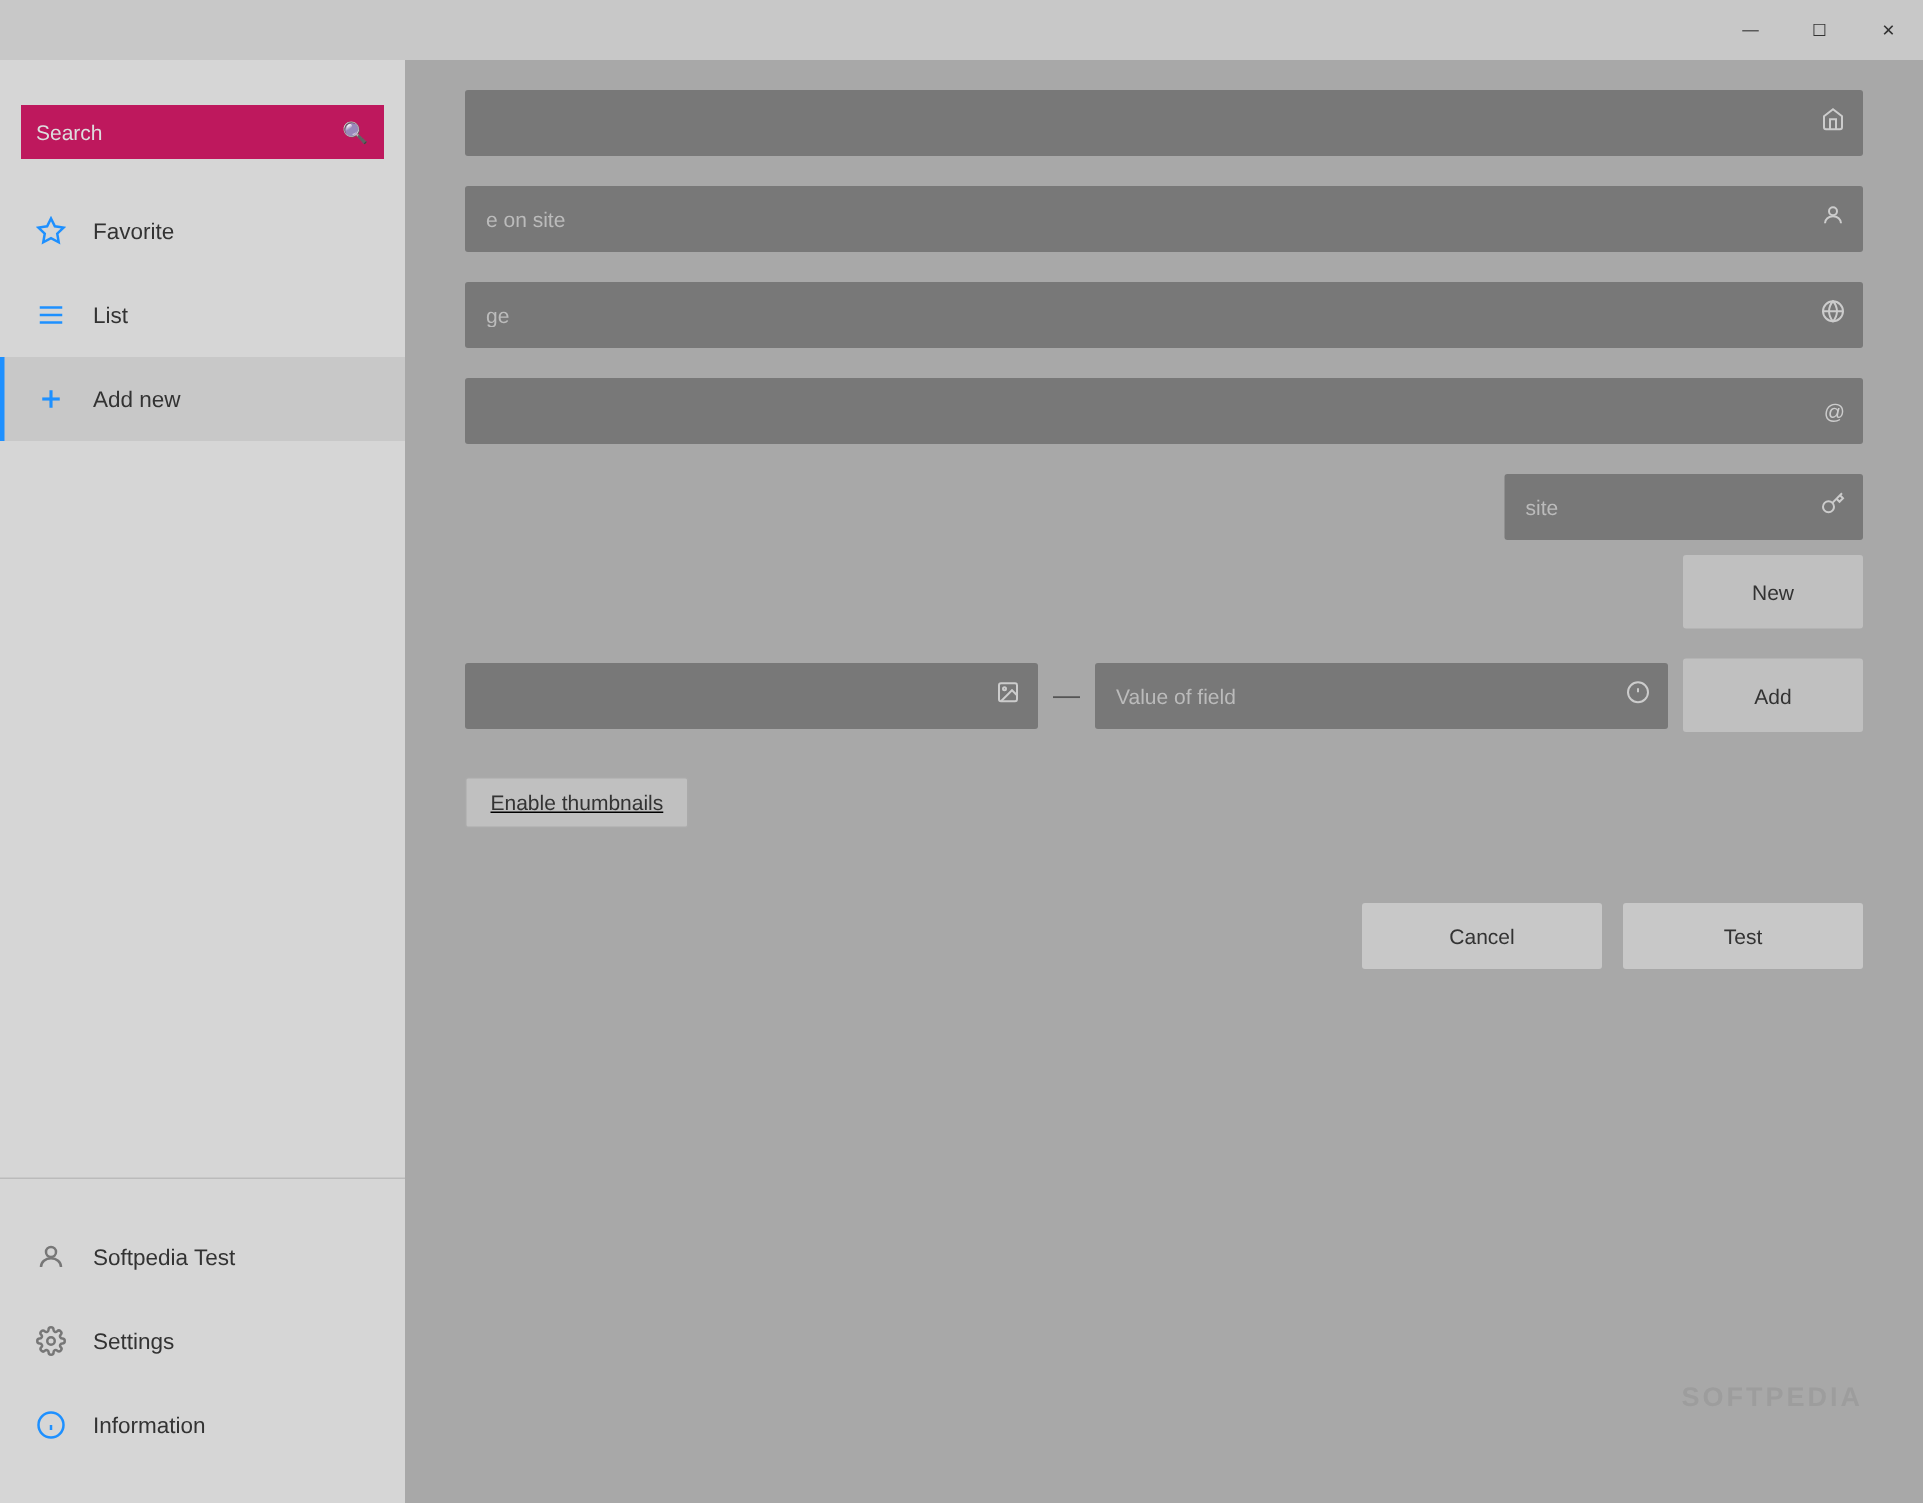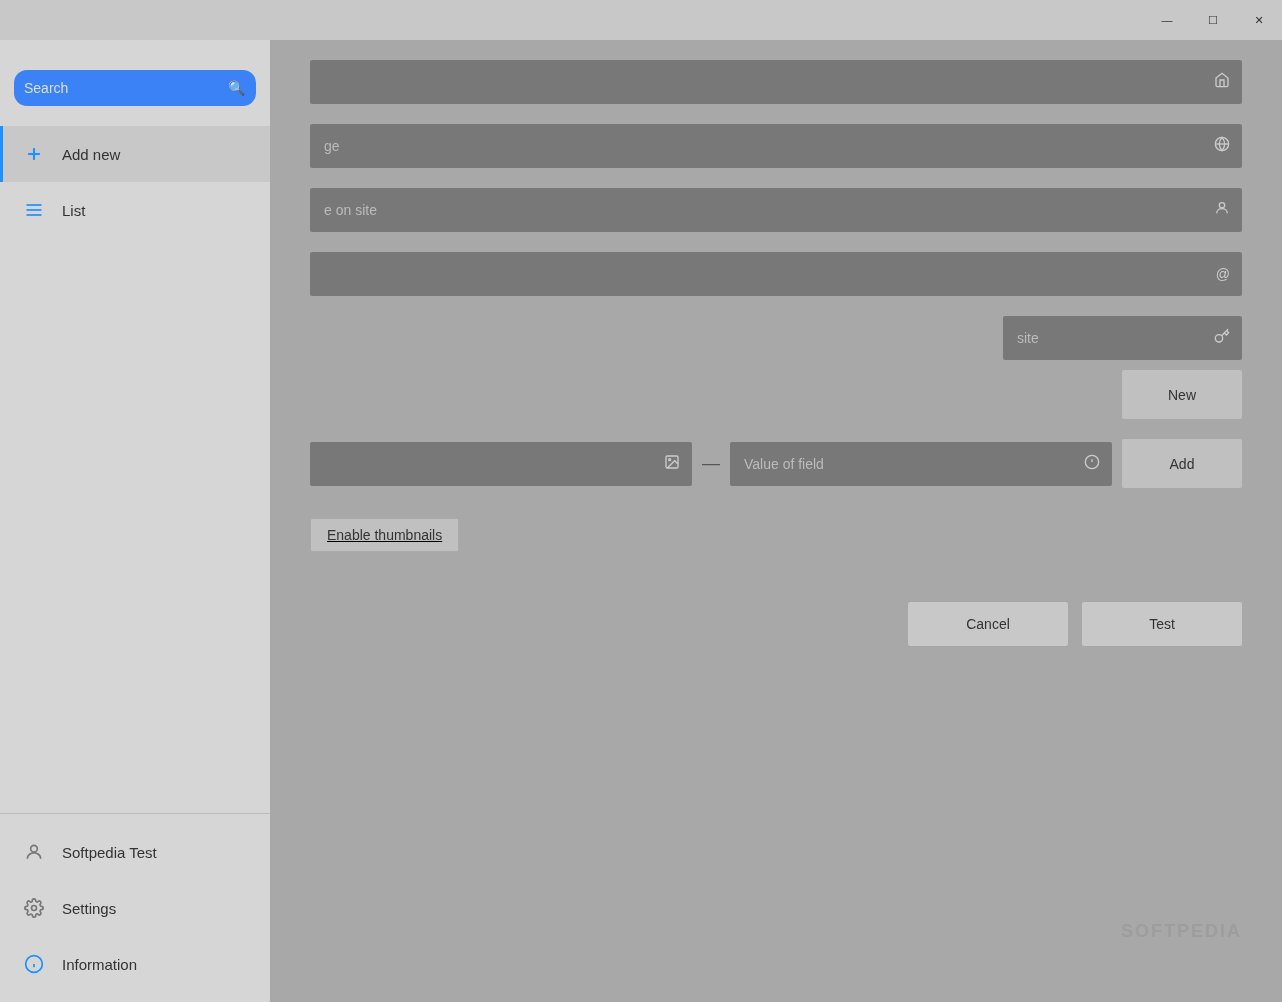--- a/index.html
+++ b/index.html
@@ -59,23 +59,23 @@
       font-weight: bold;
     }
 
     .sidebar-search {
       margin: 70px 14px 20px 14px;
       position: relative;
     }
     .sidebar-search input {
       width: 100%;
       height: 36px;
-      background: #3b82f6;
+      background: #be185d;
       border: none;
-      border-radius: 13px;
+      border-radius: 0;
       padding: 0 36px 0 10px;
       color: #fff;
       font-size: 14px;
       outline: none;
     }
     .sidebar-search input::placeholder { color: #ddd; }
     .sidebar-search .search-icon {
       position: absolute;
       right: 10px;
       top: 50%;
@@ -122,21 +122,21 @@
       color: #1e90ff;
       font-size: 18px;
       flex-shrink: 0;
     }
     .sidebar-item .item-label {
       font-size: 15px;
       color: #333;
     }
 
     .sidebar-bottom {
-      padding: 10px 0;
+      padding: 24px 0;
       border-top: 1px solid #bbb;
     }
     .sidebar-bottom .sidebar-item .item-icon {
       color: #555;
     }
     .sidebar-bottom .sidebar-item:first-child .item-icon {
       color: #888;
     }
 
     
@@ -310,40 +310,48 @@
 
   <div class="sidebar">
     <div class="sidebar-close">✕</div>
 
     <div class="sidebar-search">
       <input type="text" class="field-input" placeholder="Search" style="">
       <span class="search-icon">🔍</span>
     </div>
 
     <nav class="sidebar-nav">
-
-      <div class="sidebar-item active">
-        <span class="item-icon">
-          <svg width="20" height="20" viewBox="0 0 24 24" fill="none" stroke="#1e90ff" stroke-width="2.5">
-            <line x1="12" y1="5" x2="12" y2="19"></line>
-            <line x1="5" y1="12" x2="19" y2="12"></line>
-          </svg>
-        </span>
-        <span class="item-label">Add new</span>
+      <div class="sidebar-item">
+        <span class="item-icon">
+          <svg width="20" height="20" viewBox="0 0 24 24" fill="none" stroke="#1e90ff" stroke-width="2">
+            <polygon points="12,2 15.09,8.26 22,9.27 17,14.14 18.18,21.02 12,17.77 5.82,21.02 7,14.14 2,9.27 8.91,8.26"></polygon>
+          </svg>
+        </span>
+        <span class="item-label">Favorite</span>
       </div>
 
       <div class="sidebar-item">
         <span class="item-icon">
           <svg width="20" height="20" viewBox="0 0 24 24" fill="none" stroke="#1e90ff" stroke-width="2">
             <line x1="3" y1="6" x2="21" y2="6"></line>
             <line x1="3" y1="12" x2="21" y2="12"></line>
             <line x1="3" y1="18" x2="21" y2="18"></line>
           </svg>
         </span>
         <span class="item-label">List</span>
+      </div>
+
+      <div class="sidebar-item active">
+        <span class="item-icon">
+          <svg width="20" height="20" viewBox="0 0 24 24" fill="none" stroke="#1e90ff" stroke-width="2.5">
+            <line x1="12" y1="5" x2="12" y2="19"></line>
+            <line x1="5" y1="12" x2="19" y2="12"></line>
+          </svg>
+        </span>
+        <span class="item-label">Add new</span>
       </div>
     </nav>
 
     <div class="sidebar-bottom">
       <div class="sidebar-item">
         <span class="item-icon">
           <svg width="20" height="20" viewBox="0 0 24 24" fill="none" stroke="#777" stroke-width="2">
             <circle cx="12" cy="8" r="4"></circle>
             <path d="M4 20c0-4 3.6-7 8-7s8 3 8 7"></path>
           </svg>
@@ -376,41 +384,41 @@
 
   <div class="main-content">
     <div class="form-section">
 
       <div class="field-row">
         <input type="text" class="field-input" placeholder="" style="">
         <span class="field-icon">
           <svg width="16" height="16" viewBox="0 0 24 24" fill="none" stroke="#ccc" stroke-width="2">
             <path d="M3 9l9-7 9 7v11a2 2 0 0 1-2 2H5a2 2 0 0 1-2-2z"></path>
             <polyline points="9,22 9,12 15,12 15,22"></polyline>
+          </svg>
+        </span>
+      </div>
+
+      <div class="field-row">
+        <input type="text" class="field-input" placeholder="e on site" style="">
+        <span class="field-icon">
+          <svg width="16" height="16" viewBox="0 0 24 24" fill="none" stroke="#ccc" stroke-width="2">
+            <circle cx="12" cy="8" r="4"></circle>
+            <path d="M4 20c0-4 3.6-7 8-7s8 3 8 7"></path>
           </svg>
         </span>
       </div>
 
       <div class="field-row">
         <input type="text" class="field-input" placeholder="ge" style="">
         <span class="field-icon">
           <svg width="16" height="16" viewBox="0 0 24 24" fill="none" stroke="#ccc" stroke-width="2">
             <circle cx="12" cy="12" r="10"></circle>
             <line x1="2" y1="12" x2="22" y2="12"></line>
             <path d="M12 2a15.3 15.3 0 0 1 4 10 15.3 15.3 0 0 1-4 10 15.3 15.3 0 0 1-4-10 15.3 15.3 0 0 1 4-10z"></path>
-          </svg>
-        </span>
-      </div>
-
-      <div class="field-row">
-        <input type="text" class="field-input" placeholder="e on site" style="">
-        <span class="field-icon">
-          <svg width="16" height="16" viewBox="0 0 24 24" fill="none" stroke="#ccc" stroke-width="2">
-            <circle cx="12" cy="8" r="4"></circle>
-            <path d="M4 20c0-4 3.6-7 8-7s8 3 8 7"></path>
           </svg>
         </span>
       </div>
 
       <div class="field-row">
         <input type="text" class="field-input" placeholder="" style="">
         <span class="field-icon" style="font-size:14px;color:#ccc;">@</span>
       </div>
 
       <div class="field-row-with-btn">

